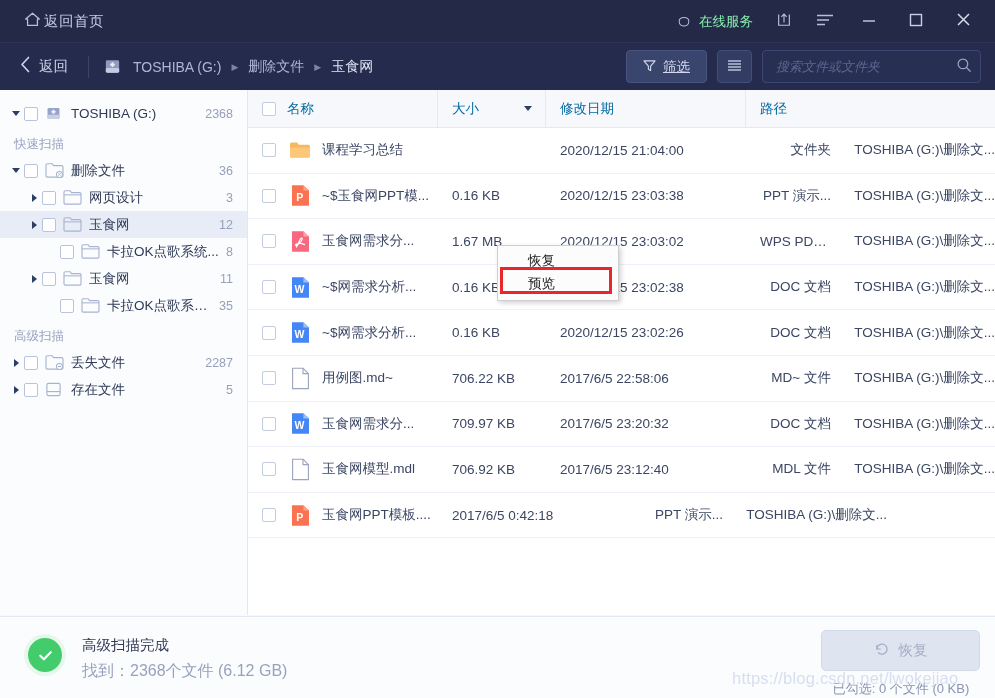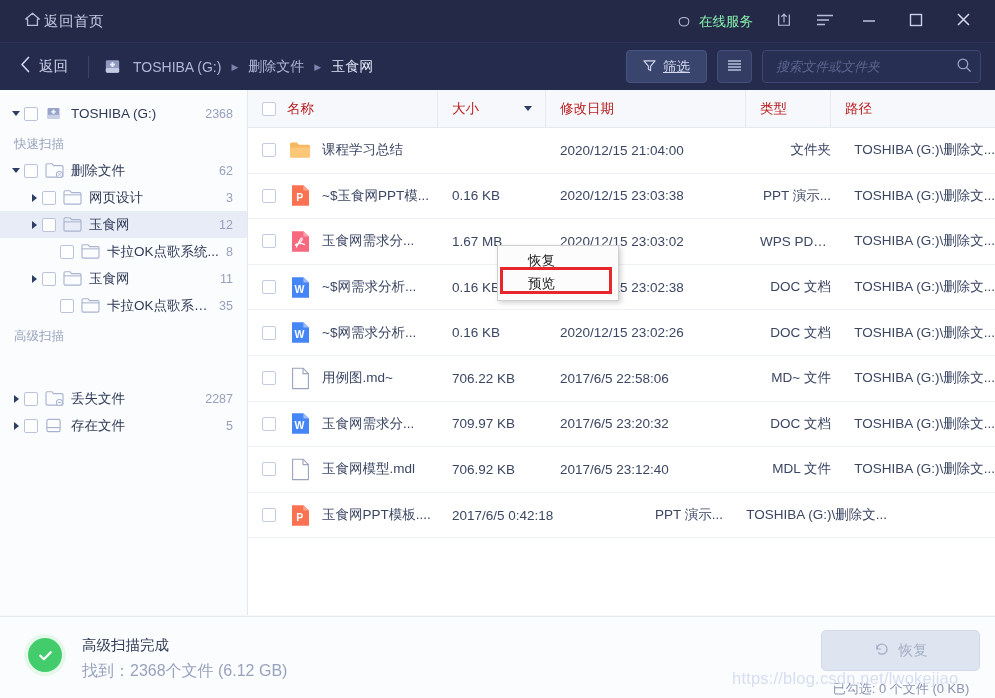--- a/index.html
+++ b/index.html
@@ -82,21 +82,21 @@
   .t-count{font-size:12.5px;color:#97a0bb;padding-right:14px;}
   .grp-title{font-size:12.5px;color:#98a2bd;padding:9px 0 4px 14px;}
 
   
   .table{position:absolute;left:248px;top:90px;width:747px;height:525px;background:#fff;}
   .thead{
     display:flex;height:37px;align-items:center;background:#f6f8fc;
     border-bottom:1px solid #e4e9f2;
   }
   .th{
-    font-size:13.5px;color:#b91c1c;display:flex;align-items:center;height:37px;
+    font-size:13.5px;color:#0369a1;display:flex;align-items:center;height:37px;
     border-right:1px solid #e4e9f2;box-sizing:border-box;padding-left:14px;position:relative;
   }
   .th.name{width:190px;}
   .th.size{width:108px;}
   .th.date{width:200px;}
   .th.type{width:85px;}
   .th.path{width:164px;border-right:none;}
   .th .hcb{width:12px;height:12px;border:1px solid #c2cbe0;border-radius:2px;background:#fff;margin-right:11px;}
   .sort-caret{
     position:absolute;right:13px;width:0;height:0;
@@ -300,21 +300,21 @@
             </span>
             <span class="cb"></span>
             <span class="t-ico">
               <svg width="19" height="17" viewBox="0 0 20 18">
                 <path d="M1 3.2 A1.4 1.4 0 0 1 2.4 1.8 H7.4 L9 3.9 H17.6 A1.4 1.4 0 0 1 19 5.3 V14.6 A1.4 1.4 0 0 1 17.6 16 H2.4 A1.4 1.4 0 0 1 1 14.6 Z" fill="none" stroke="#a8b3cf" stroke-width="1.2"></path>
                 <circle cx="15.2" cy="13.2" r="3.2" fill="#fbfcfe" stroke="#a8b3cf" stroke-width="1.1"></circle>
                 <path d="M13.9 11.9 L16.5 14.5 M16.5 11.9 L13.9 14.5" stroke="#a8b3cf" stroke-width="1"></path>
               </svg>
             </span>
             <span class="t-label">删除文件</span>
-            <span class="t-count">62</span>
+            <span class="t-count">36</span>
           </div>
           <div class="tree-row" style="padding-left: 26px;">
             <span class="tw">
               <i class="caret right"></i>
             </span>
             <span class="cb"></span>
             <span class="t-ico">
               <svg width="19" height="17" viewBox="0 0 20 18">
                 <path d="M1 3.2 A1.4 1.4 0 0 1 2.4 1.8 H7.4 L9 3.9 H17.6 A1.4 1.4 0 0 1 19 5.3 V14.6 A1.4 1.4 0 0 1 17.6 16 H2.4 A1.4 1.4 0 0 1 1 14.6 Z" fill="none" stroke="#a8b3cf" stroke-width="1.2"></path>
                 <path d="M1 6.2 H19" stroke="#a8b3cf" stroke-width="1.1"></path>
@@ -374,21 +374,21 @@
             </span>
             <span class="t-label">卡拉OK点歌系统...</span>
             <span class="t-count">35</span>
           </div>
         </div>
     </div>
 
     <div>
       <div class="grp-title">高级扫描</div>
       <div id="adv-items">
-          <div class="tree-row" style="padding-left: 8px; margin-top: 36px;">
+          <div class="tree-row" style="padding-left: 8px;">
             <span class="tw">
               <i class="caret right"></i>
             </span>
             <span class="cb"></span>
             <span class="t-ico">
               <svg width="19" height="17" viewBox="0 0 20 18">
                 <path d="M1 3.2 A1.4 1.4 0 0 1 2.4 1.8 H7.4 L9 3.9 H17.6 A1.4 1.4 0 0 1 19 5.3 V14.6 A1.4 1.4 0 0 1 17.6 16 H2.4 A1.4 1.4 0 0 1 1 14.6 Z" fill="none" stroke="#a8b3cf" stroke-width="1.2"></path>
                 <circle cx="15.2" cy="13.2" r="3.2" fill="#fbfcfe" stroke="#a8b3cf" stroke-width="1.1"></circle>
                 <path d="M13.6 13.2 H16.8" stroke="#a8b3cf" stroke-width="1.1"></path>
               </svg>
@@ -419,23 +419,20 @@
       <div class="th name">
         <span class="hcb"></span>
         <span>名称</span>
       </div>
       <div class="th size">
         <span>大小</span>
         <i class="sort-caret"></i>
       </div>
       <div class="th date">
         <span>修改日期</span>
-      </div>
-      <div class="th type">
-        <span>类型</span>
       </div>
       <div class="th path">
         <span>路径</span>
       </div>
     </div>
     <div class="rows" id="table-rows">
         <div class="row">
           <div class="td name">
             <span class="rcb"></span>
             <span class="ficon">

